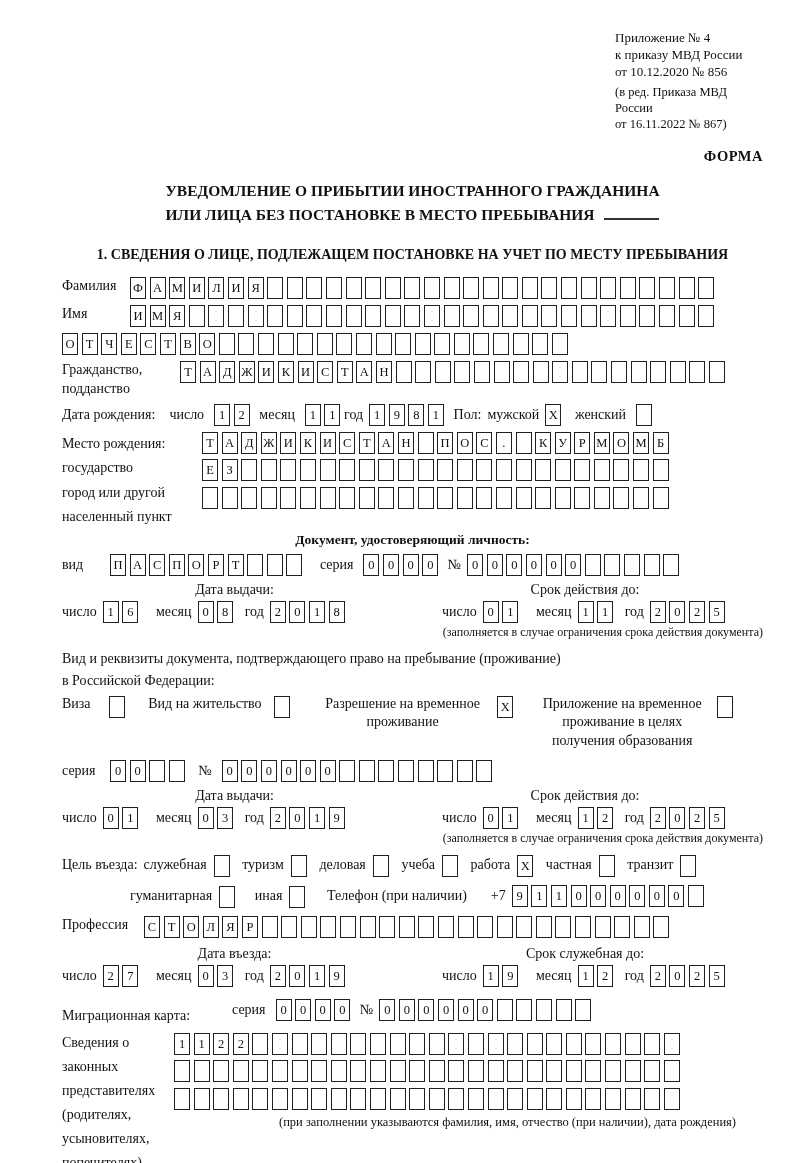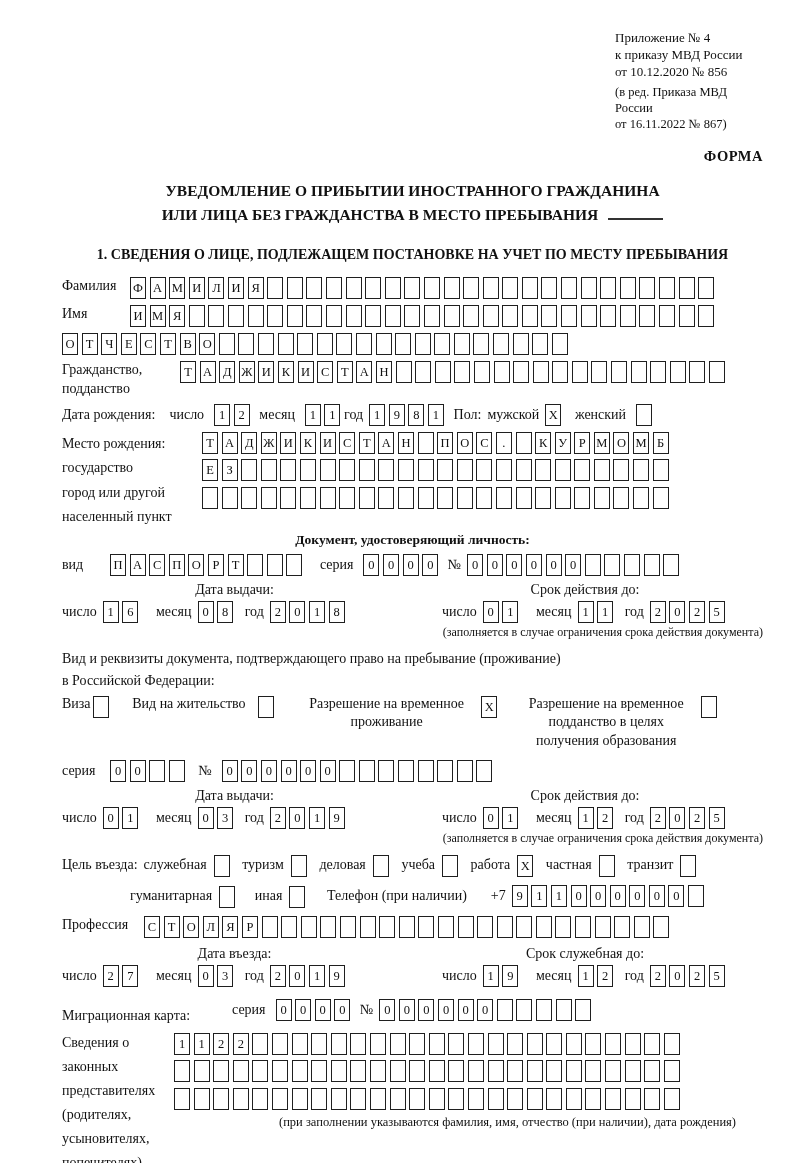--- a/index.html
+++ b/index.html
@@ -61,21 +61,21 @@
     <div class="hnote-small">
       <div>(в ред. Приказа МВД России</div>
       <div>от 16.11.2022 № 867)</div>
     </div>
   </div>
 
   <div class="forma">ФОРМА</div>
 
   <div class="title">
     <div>УВЕДОМЛЕНИЕ О ПРИБЫТИИ ИНОСТРАННОГО ГРАЖДАНИНА</div>
-    <div><span>ИЛИ ЛИЦА БЕЗ ГРАЖДАНСТВА В МЕСТО ПРЕБЫВАНИЯ</span><span class="uline"></span></div>
+    <div><span>ИЛИ ЛИЦА БЕЗ ПОСТАНОВКЕ В МЕСТО ПРЕБЫВАНИЯ</span><span class="uline"></span></div>
   </div>
 
   <div class="sect">1. СВЕДЕНИЯ О ЛИЦЕ, ПОДЛЕЖАЩЕМ ПОСТАНОВКЕ НА УЧЕТ ПО МЕСТУ ПРЕБЫВАНИЯ</div>
 
   <div class="row">
     <div class="lbl w68">Фамилия</div>
     <div class="cells">
         <span class="cell">Ф</span>
         <span class="cell">А</span>
         <span class="cell">М</span>
@@ -414,40 +414,40 @@
           <span class="cell">5</span>
         </span>
     </div>
   </div>
   <div class="note">(заполняется в случае ограничения срока действия документа)</div>
 
   <div class="plain">Вид и реквизиты документа, подтверждающего право на пребывание (проживание)</div>
   <div class="plain" style="margin-bottom:4px;">в Российской Федерации:</div>
 
   <div class="opts">
-    <span class="opt" style="margin-right:20px;">
+    <span class="opt" style="margin-right:20px;gap:16px;">
       <span class="lbl" style="margin-right:2px;">Виза</span>
       <span class="cells">
           <span class="cell"></span>
         </span>
     </span>
     <span class="opt" style="margin-right:22px;">
       <span class="lbl" style="margin-right:12px;">Вид на жительство</span>
       <span class="cells">
           <span class="cell"></span>
         </span>
     </span>
     <span class="opt" style="margin-right:18px;">
       <span class="lbl mw175">Разрешение на временное проживание</span>
       <span class="cells">
           <span class="cell">X</span>
         </span>
     </span>
     <span class="opt" style="margin-right:0;">
-      <span class="lbl mw175">Разрешение на временное подданство в целях получения образования</span>
+      <span class="lbl mw175">Приложение на временное проживание в целях получения образования</span>
       <span class="cells">
           <span class="cell"></span>
         </span>
     </span>
   </div>
 
   <div class="row inrow" style="margin-top:2px;">
     <span class="lbl w48">серия</span>
     <span class="cells">
         <span class="cell">0</span>

